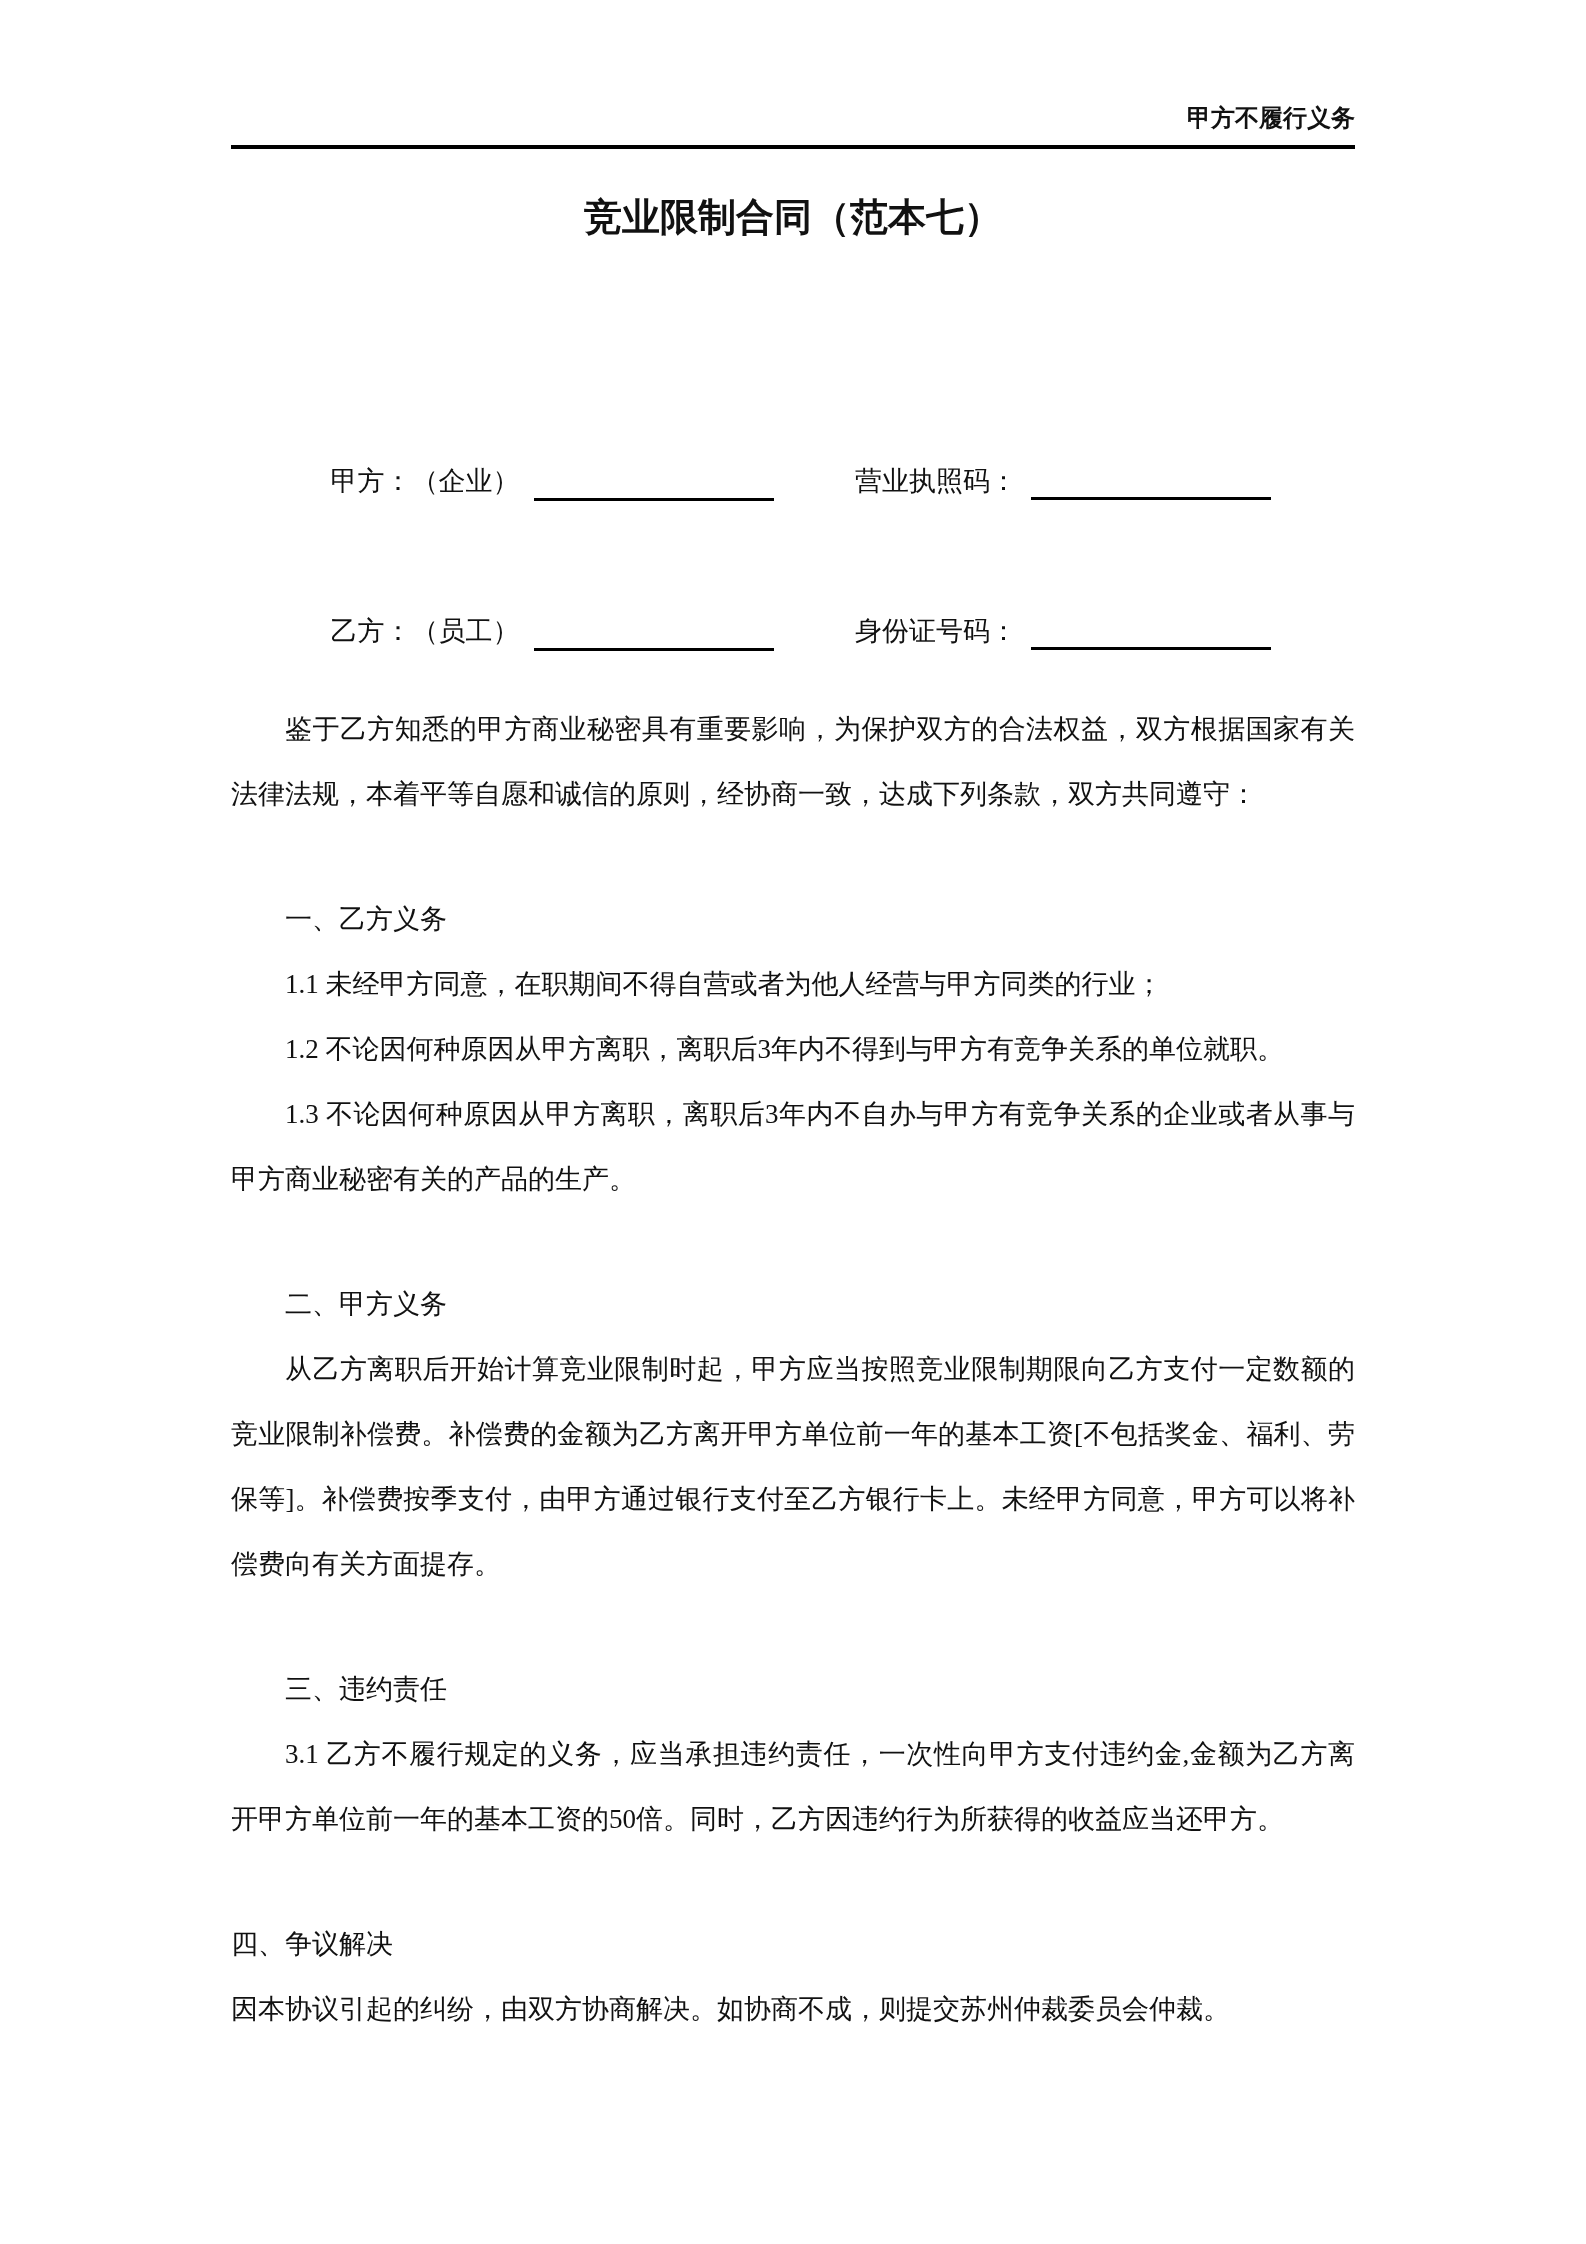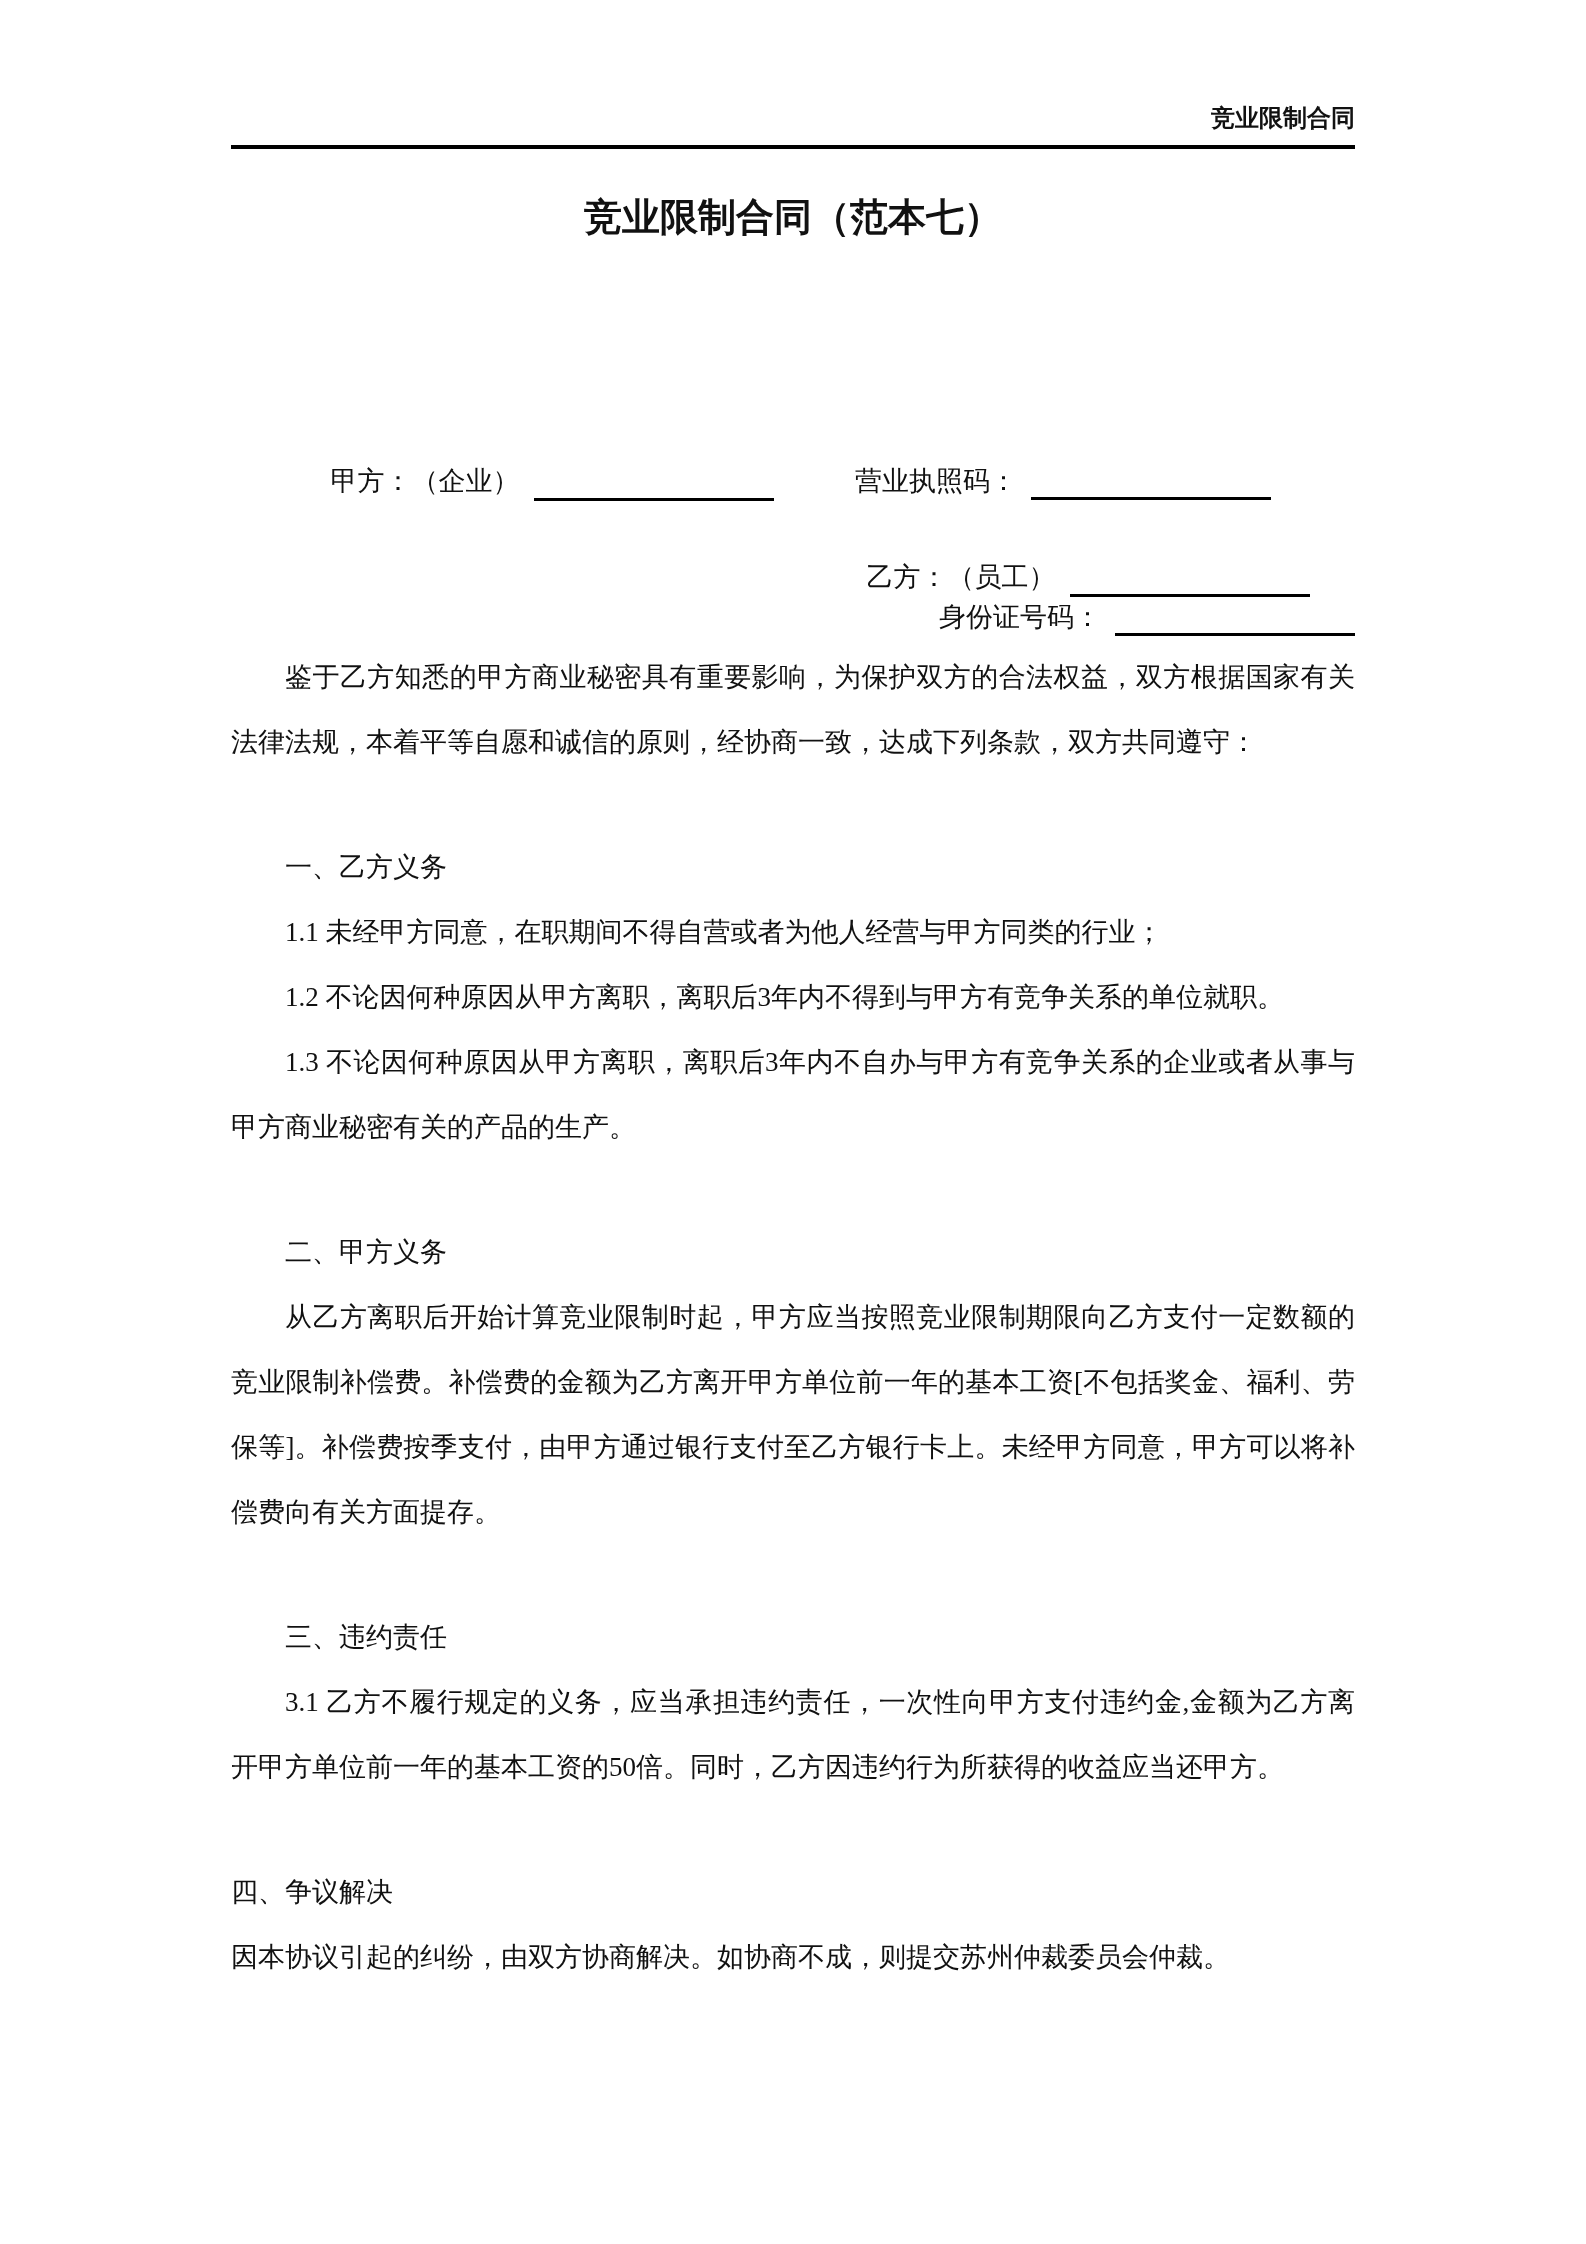--- a/index.html
+++ b/index.html
@@ -38,21 +38,21 @@
     font-weight:bold;
     line-height:48px;
   }
   
   .form-row{
     display:flex;
     align-items:flex-end;
     height:42px;
   }
   .form-row.first{margin-top:218px;}
-  .form-row.second{margin-top:56px;flex-direction:column;}
+  .form-row.second{margin-top:108px;}
   .fcol-a{
     margin-left:54px;
     width:534px;
     display:flex;
     align-items:flex-end;
     white-space:nowrap;
     justify-content:center;
   }
   .fcol-b{
     margin-left:36px;
@@ -89,21 +89,21 @@
     font-weight:normal;
   }
   .section-heading.noindent{text-indent:0;}
 </style>
 </head>
 <body>
 
 <div class="page">
 
   <div class="running-header">
-    <span>竞业限制合同</span>
+    <span>甲方不履行义务</span>
   </div>
   <hr class="header-rule">
 
   <h1 class="doc-title">竞业限制合同（范本七）</h1>
 
   <div class="form-row first">
     <div class="fcol-a">
       <span class="form-label">甲方：（企业）</span>
       <span class="blank-line"></span>
     </div>

